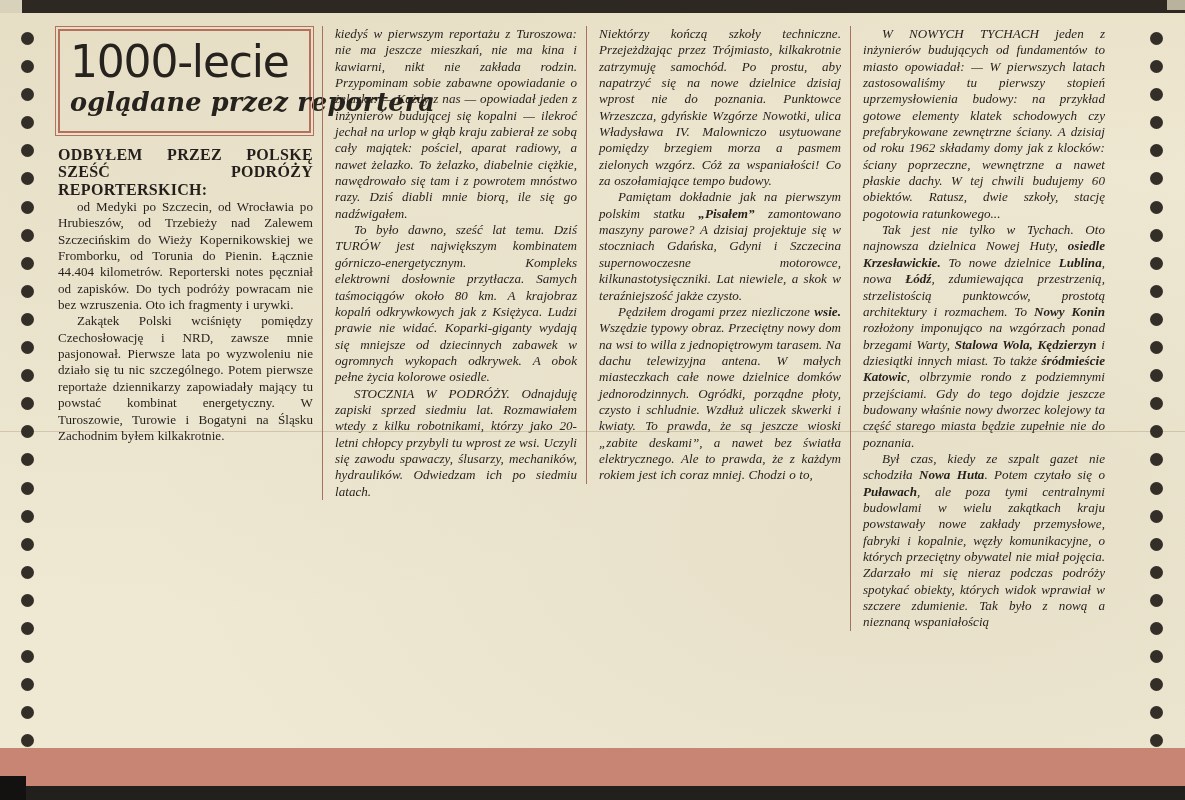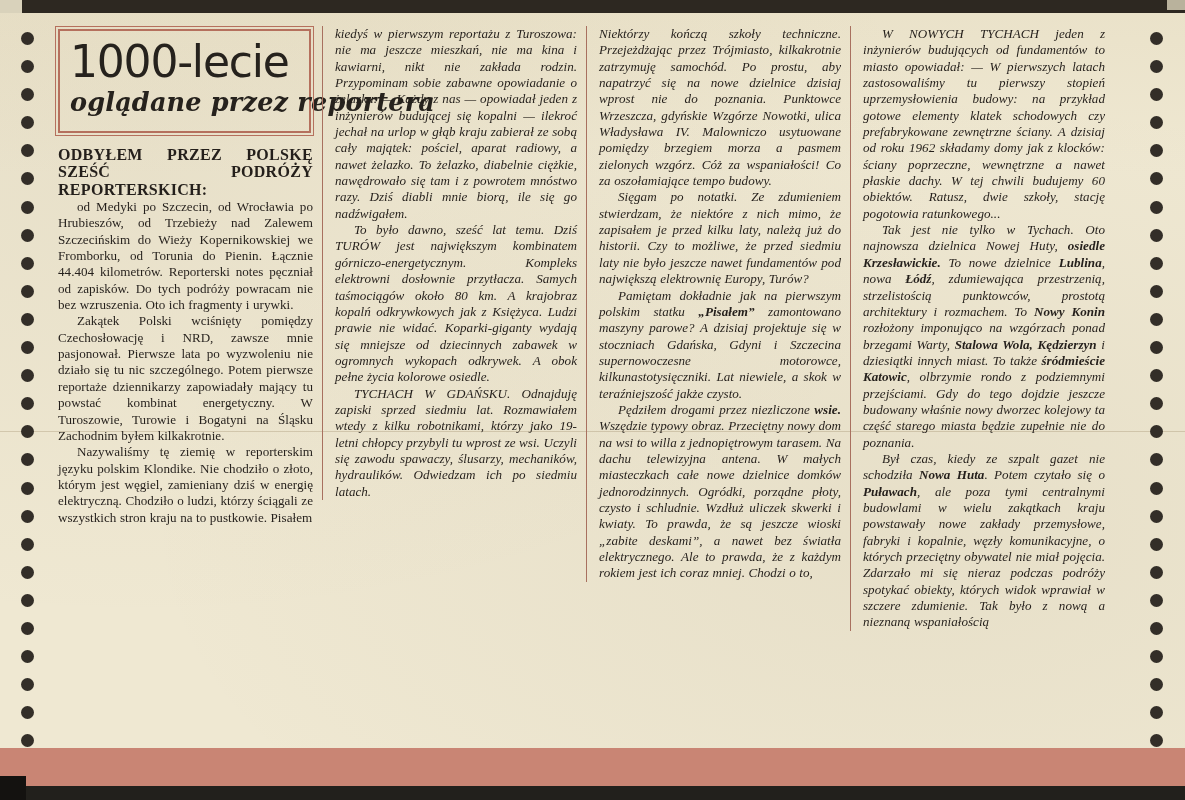--- a/index.html
+++ b/index.html
@@ -269,36 +269,34 @@
 
     <div class="col">
       <div class="headline-box">
         <div class="headline-main">1000-lecie</div>
         <div class="headline-sub">oglądane przez reportera</div>
       </div>
       <div class="col-body">
         <p class="noindent"><span class="lede">ODBYŁEM PRZEZ POLSKĘ SZEŚĆ PODRÓŻY REPORTERSKICH:</span></p>
         <p>od Medyki po Szczecin, od Wrocławia po Hrubieszów, od Trzebieży nad Zalewem Szczecińskim do Wieży Kopernikowskiej we Fromborku, od Torunia do Pienin. Łącznie 44.404 kilometrów. Reporterski notes pęczniał od zapisków. Do tych podróży powracam nie bez wzruszenia. Oto ich fragmenty i urywki.</p>
         <p>Zakątek Polski wciśnięty pomiędzy Czechosłowację i NRD, zawsze mnie pasjonował. Pierwsze lata po wyzwoleniu nie działo się tu nic szczególnego. Potem pierwsze reportaże dziennikarzy zapowiadały mający tu powstać kombinat energetyczny. W Turoszowie, Turowie i Bogatyni na Śląsku Zachodnim byłem kilkakrotnie.</p>
-        <p>Nazywaliśmy tę ziemię w reporterskim języku polskim Klondike. Nie chodziło o złoto, którym jest węgiel, zamieniany dziś w energię elektryczną. Chodziło o ludzi, którzy ściągali ze wszystkich stron kraju na to pustkowie. Pisałem</p>
       </div>
     </div>
 
     <div class="col">
       <div class="col-body">
         <p class="noindent">kiedyś w pierwszym reportażu z Turoszowa: nie ma jeszcze mieszkań, nie ma kina i kawiarni, nikt nie zakłada rodzin. Przypominam sobie zabawne opowiadanie o żelazku. — Każdy z nas — opowiadał jeden z inżynierów budującej się kopalni — ilekroć jechał na urlop w głąb kraju zabierał ze sobą cały majątek: pościel, aparat radiowy, a nawet żelazko. To żelazko, diabelnie ciężkie, nawędrowało się tam i z powrotem mnóstwo razy. Dziś diabli mnie biorą, ile się go nadźwigałem.</p>
         <p>To było dawno, sześć lat temu. Dziś TURÓW jest największym kombinatem górniczo-energetycznym. Kompleks elektrowni dosłownie przytłacza. Samych taśmociągów około 80 km. A krajobraz kopalń odkrywkowych jak z Księżyca. Ludzi prawie nie widać. Koparki-giganty wydają się mniejsze od dziecinnych zabawek w ogromnych wykopach odkrywek. A obok pełne życia kolorowe osiedle.</p>
-        <p><span>TYCHACH W GDAŃSKU.</span><span> Odnajduję zapiski sprzed siedmiu lat. Rozmawiałem wtedy z kilku robotnikami, którzy jako 19-letni chłopcy przybyli tu wprost ze wsi. Uczyli się zawodu spawaczy, ślusarzy, mechaników, hydraulików. Odwiedzam ich po siedmiu latach.</span></p>
+        <p><span>STOCZNIA W PODRÓŻY.</span><span> Odnajduję zapiski sprzed siedmiu lat. Rozmawiałem wtedy z kilku robotnikami, którzy jako 20-letni chłopcy przybyli tu wprost ze wsi. Uczyli się zawodu spawaczy, ślusarzy, mechaników, hydraulików. Odwiedzam ich po siedmiu latach.</span></p>
       </div>
     </div>
 
     <div class="col">
       <div class="col-body">
         <p class="noindent">Niektórzy kończą szkoły techniczne. Przejeżdżając przez Trójmiasto, kilkakrotnie zatrzymuję samochód. Po prostu, aby napatrzyć się na nowe dzielnice dzisiaj wprost nie do poznania. Punktowce Wrzeszcza, gdyńskie Wzgórze Nowotki, ulica Władysława IV. Malowniczo usytuowane pomiędzy brzegiem morza a pasmem zielonych wzgórz. Cóż za wspaniałości! Co za oszołamiające tempo budowy.</p>
-        <p>Sięgam po notatki. Ze zdumieniem stwierdzam, że niektóre z nich mimo, że zapisałem je przed kilku laty, należą już do historii. Czy to możliwe, że przed siedmiu laty nie było jeszcze nawet fundamentów pod największą elektrownię Europy, Turów?</p>
         <p><span>Pamiętam dokładnie jak na pierwszym polskim statku </span><b>„Pisałem”</b><span> zamontowano maszyny parowe? A dzisiaj projektuje się w stoczniach Gdańska, Gdyni i Szczecina supernowoczesne motorowce, kilkunastotysięczniki. Lat niewiele, a skok w teraźniejszość jakże czysto.</span></p>
         <p><span>Pędziłem drogami przez niezliczone </span><b>wsie.</b><span> Wszędzie typowy obraz. Przeciętny nowy dom na wsi to willa z jednopiętrowym tarasem. Na dachu telewizyjna antena. W małych miasteczkach całe nowe dzielnice domków jednorodzinnych. Ogródki, porządne płoty, czysto i schludnie. Wzdłuż uliczek skwerki i kwiaty. To prawda, że są jeszcze wioski „zabite deskami”, a nawet bez światła elektrycznego. Ale to prawda, że z każdym rokiem jest ich coraz mniej. Chodzi o to,</span></p>
       </div>
     </div>
 
     <div class="col">
       <div class="col-body">
         <p><span>W NOWYCH TYCHACH</span><span> jeden z inżynierów budujących od fundamentów to miasto opowiadał: — W pierwszych latach zastosowaliśmy tu pierwszy stopień uprzemysłowienia budowy: na przykład gotowe elementy klatek schodowych czy prefabrykowane zewnętrzne ściany. A dzisiaj od roku 1962 składamy domy jak z klocków: ściany poprzeczne, wewnętrzne a nawet płaskie dachy. W tej chwili budujemy 60 obiektów. Ratusz, dwie szkoły, stację pogotowia ratunkowego...</span></p>
         <p>
           <span>Tak jest nie tylko w Tychach. Oto najnowsza dzielnica Nowej Huty, </span><b>osiedle Krzesławickie.</b><span> To nowe dzielnice </span><b>Lublina</b><span>, nowa </span><b>Łódź</b><span>, zdumiewająca przestrzenią, strzelistością punktowców, prostotą architektury i rozmachem. To </span><b>Nowy Konin</b><span> rozłożony imponująco na wzgórzach ponad brzegami Warty, </span><b>Stalowa Wola, Kędzierzyn</b><span> i dziesiątki innych miast. To także </span><b>śródmieście Katowic</b><span>, olbrzymie rondo z podziemnymi przejściami. Gdy do tego dojdzie jeszcze budowany właśnie nowy dworzec kolejowy ta część starego miasta będzie zupełnie nie do poznania.</span>

